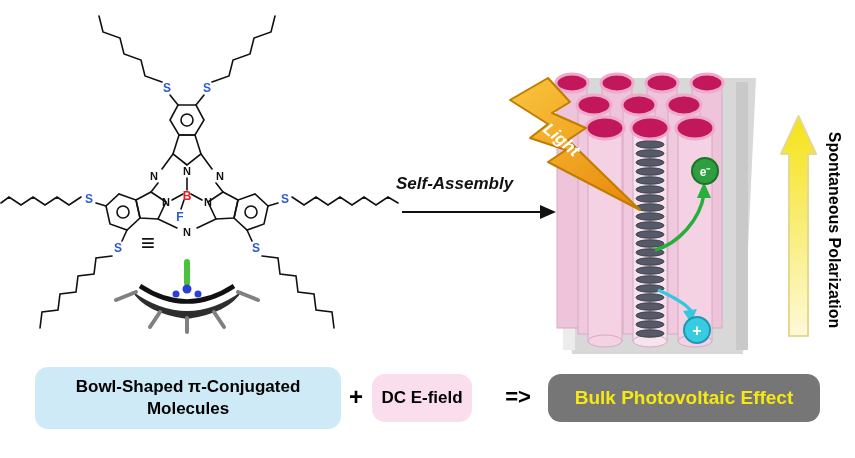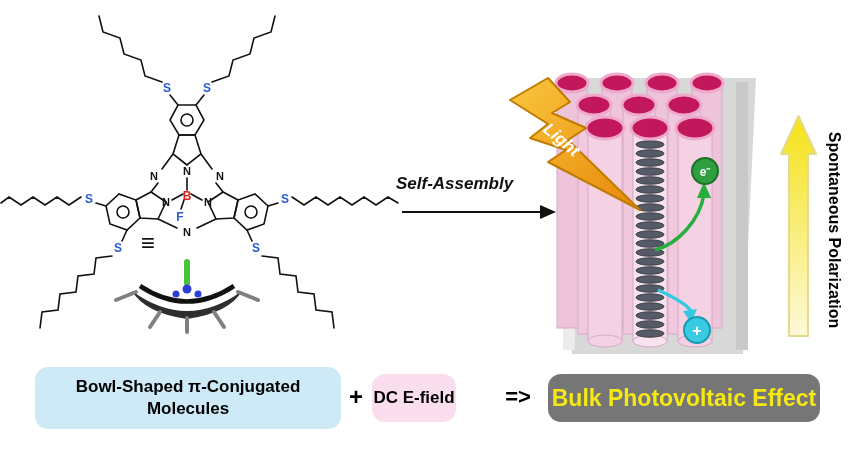--- a/index.html
+++ b/index.html
@@ -15,25 +15,25 @@
   .assembly{position:absolute;left:500px;top:58px;}
   .polarization{position:absolute;left:707px;top:219px;width:250px;height:22px;
         text-align:center;font-weight:bold;font-size:16px;color:#000;
         transform:rotate(90deg);white-space:nowrap;}
   .eq-box{position:absolute;display:flex;align-items:center;justify-content:center;
           text-align:center;font-weight:bold;border-radius:13px;color:#000;}
   .eq-molecules{left:35px;top:367px;width:306px;height:62px;background:#cdeaf6;
           font-size:17px;line-height:1.3;padding:0 28px;box-sizing:border-box;}
   .eq-plus{position:absolute;left:344px;top:383px;width:24px;text-align:center;
           font-size:24px;font-weight:bold;color:#000;}
-  .eq-efield{left:372px;top:374px;width:84px;height:48px;background:#fbdeee;font-size:17px;}
+  .eq-efield{left:372px;top:374px;width:100px;height:48px;background:#fbdeee;font-size:17px;}
   .eq-implies{position:absolute;left:492px;top:384px;width:52px;text-align:center;
           font-size:22px;font-weight:bold;color:#000;}
   .eq-result{left:548px;top:374px;width:272px;height:48px;background:#767676;
-          color:#f6e813;font-size:23px;}
+          color:#f6e813;font-size:19px;}
 </style>
 </head>
 <body>
 
 <div class="canvas">
 
   <svg class="molecule" width="400" height="365" viewBox="0 0 400 365">
     <g stroke="#111" stroke-width="1.6" fill="none" stroke-linecap="round">
 
       <path d="M187,165 L173,154 L179,135 L195,135 L201,154 Z"></path>

